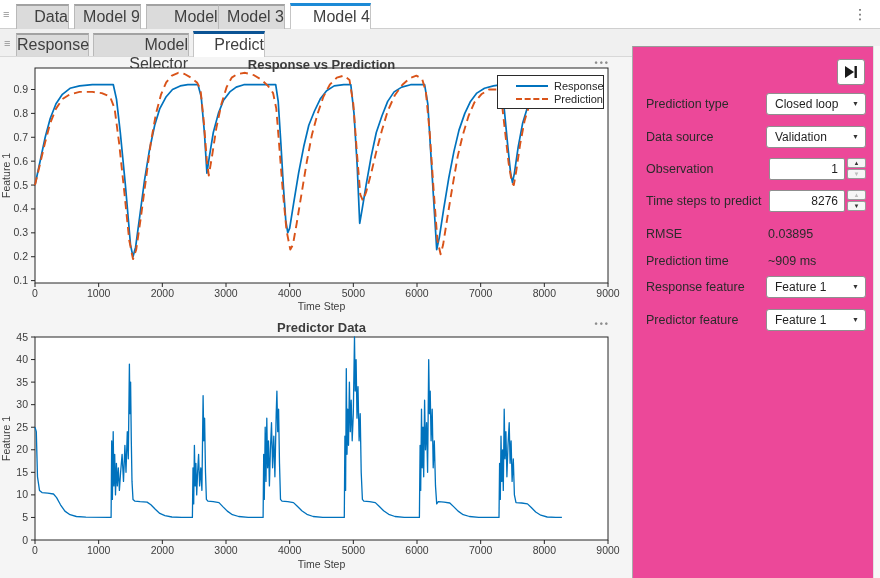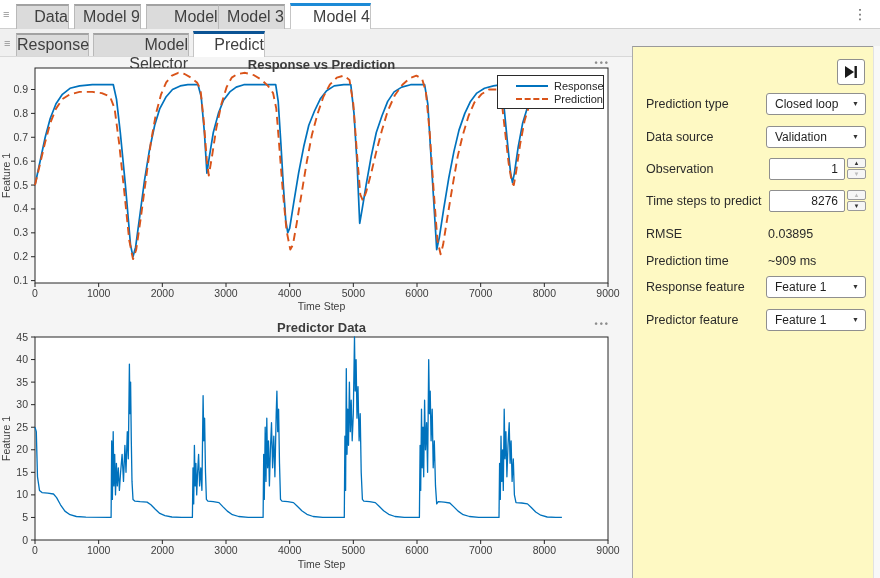--- a/index.html
+++ b/index.html
@@ -28,21 +28,21 @@
   .chart svg{position:absolute;left:0;top:0;}
   .chart-title{position:absolute;left:35px;width:573px;text-align:center;font-size:13px;font-weight:bold;color:#3C3C3C;z-index:2;}
   #top-chart .chart-title{top:0px;}
   #bottom-chart .chart-title{top:2px;}
   .chart-opts{position:absolute;right:22px;top:1px;color:#8C8C8C;font-size:9px;letter-spacing:2px;font-weight:bold;z-index:4;cursor:default;}
   .legend{position:absolute;left:497px;top:18px;width:107px;background:#FFFFFF;border:1px solid #2B2B2B;box-sizing:border-box;padding:3px 18px;z-index:5;}
   .legend-row{display:flex;align-items:center;height:13px;}
   .legend-sample{width:32px;height:0;margin-right:6px;flex:0 0 32px;}
   .legend-label{font-size:11px;color:#262626;white-space:nowrap;}
   
-  .panel{position:absolute;left:632px;top:46px;width:248px;height:532px;background:#fef9c3;border-left:1px solid #ABABAB;border-top:1px solid #9A9A9A;box-sizing:border-box;}
+  .panel{position:absolute;left:632px;top:46px;width:248px;height:532px;background:#ec4899;border-left:1px solid #ABABAB;border-top:1px solid #9A9A9A;box-sizing:border-box;}
   .scrollstrip{position:absolute;right:0;top:46px;width:7px;height:532px;background:#F8F8F8;border-left:1px solid #E2E2E2;box-sizing:border-box;}
   .run-btn{position:absolute;right:15px;top:12px;width:28px;height:26px;background:#FFFFFF;border:1px solid #8F8F8F;border-radius:3px;box-sizing:border-box;display:flex;align-items:center;justify-content:center;}
   .prow{position:absolute;left:0;width:248px;height:22px;}
   .plabel{position:absolute;left:13px;top:0;line-height:22px;font-size:12.5px;color:#2B2B2B;white-space:nowrap;}
   .pvalue{position:absolute;left:135px;top:0;line-height:22px;font-size:12.5px;color:#2B2B2B;}
   .dd{position:absolute;right:15px;top:0;width:100px;height:22px;background:#FFFFFF;border:1px solid #8F8F8F;border-radius:3px;box-sizing:border-box;padding-left:20px;}
   .dd-val{position:absolute;left:8px;top:0;line-height:20px;font-size:12px;color:#1F1F1F;white-space:nowrap;}
   .caret{position:absolute;right:6px;top:0;line-height:20px;font-size:7px;color:#333333;}
   .spinbox{position:absolute;right:36px;top:0;width:76px;height:22px;background:#FFFFFF;border:1px solid #8F8F8F;border-radius:2px;box-sizing:border-box;}
   .spin-val{position:absolute;right:6px;top:0;line-height:20px;font-size:12px;color:#1F1F1F;}

